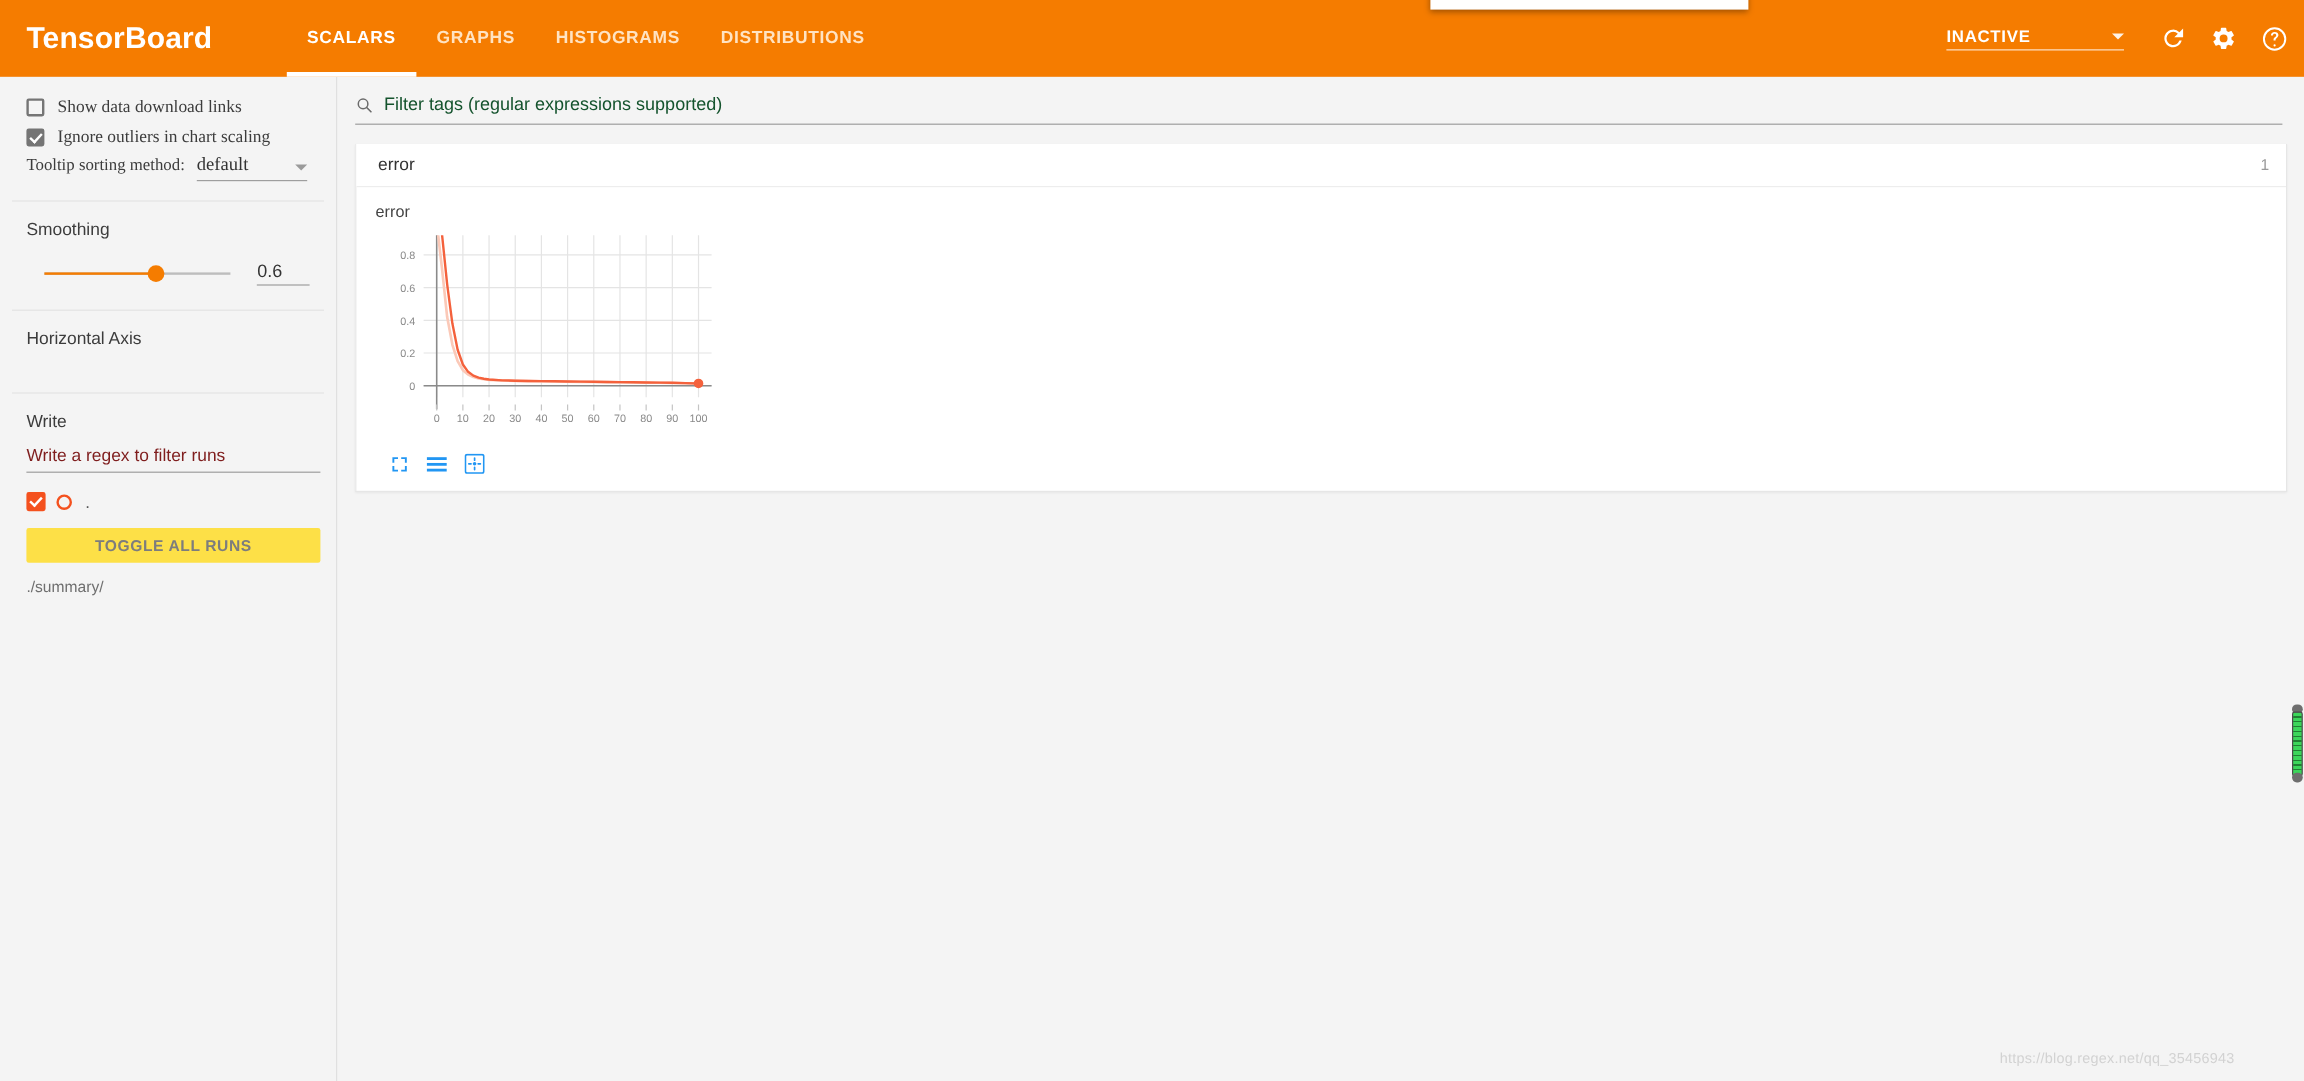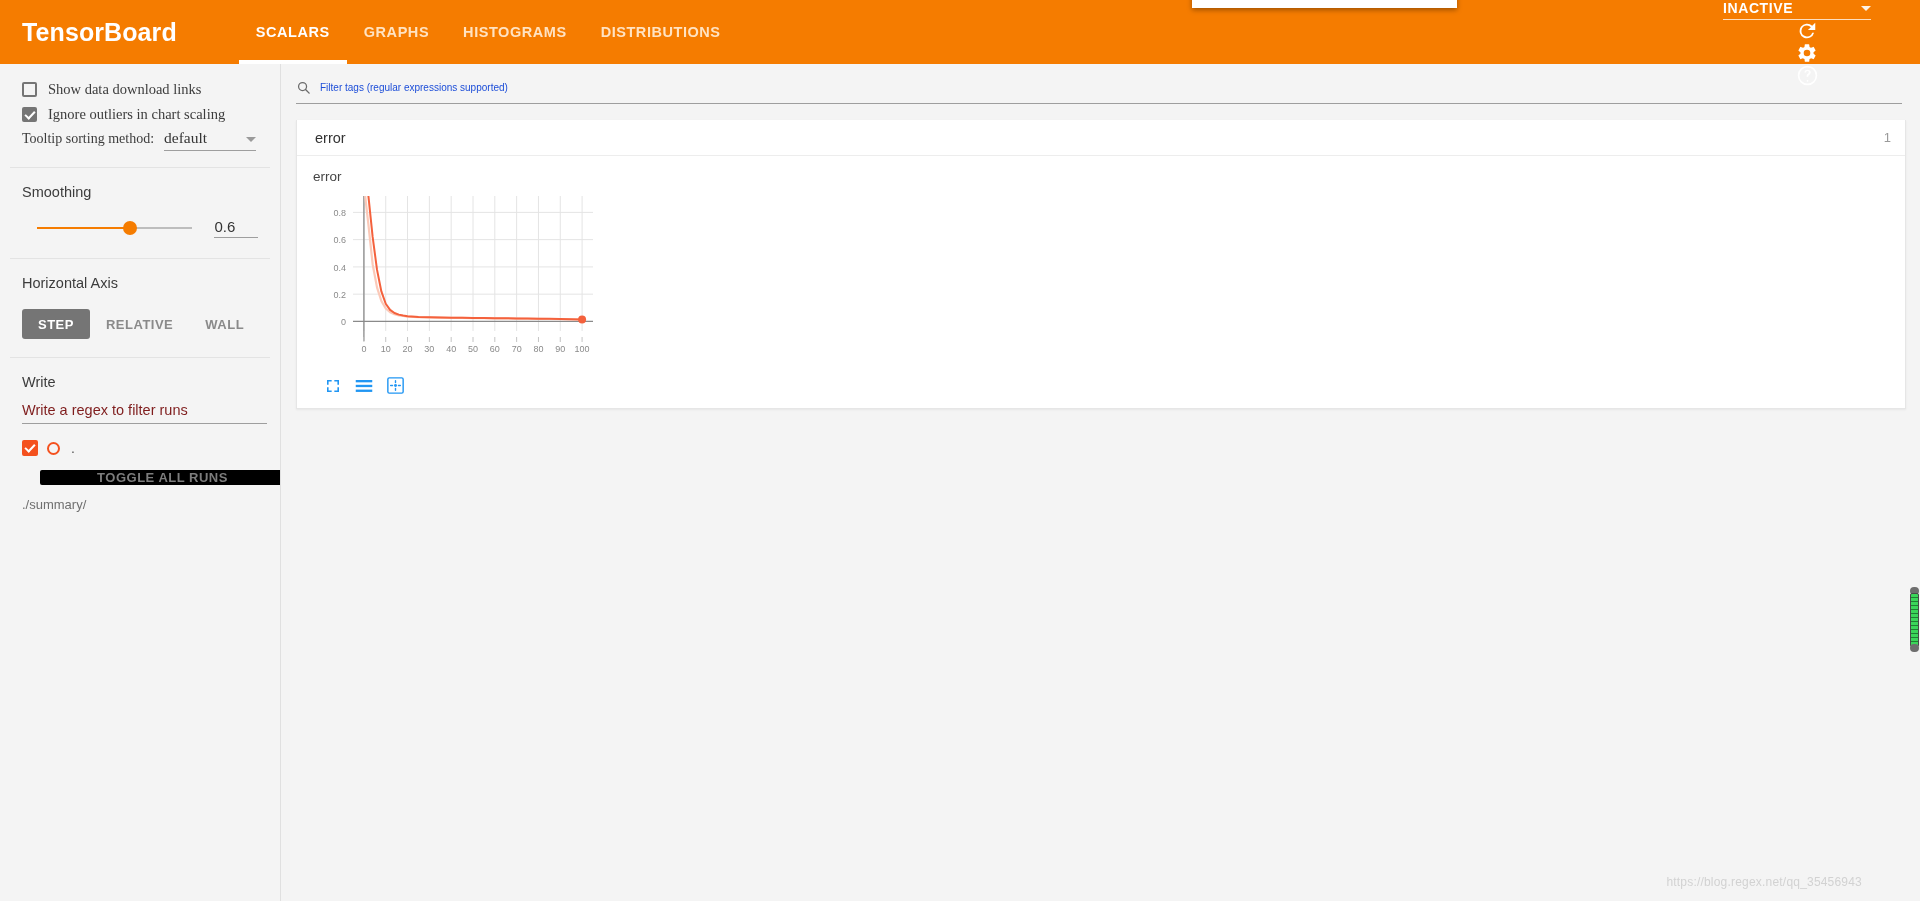--- a/index.html
+++ b/index.html
@@ -42,22 +42,22 @@
     white-space: nowrap;
   }
   .tab.active { color: #ffffff; }
   .tab.active::after {
     content: "";
     position: absolute; left: 0; right: 0; bottom: 0;
     height: 4px; background: #ffffff;
   }
 
   .appbar-right {
-    position: absolute; right: 29px; top: 0;
-    height: 64px; display: flex; align-items: center; gap: 0; flex-direction: column;
+    position: absolute; right: 4px; top: 0;
+    height: 64px; display: flex; align-items: center; gap: 0;
   }
   .runselect {
     position: relative;
     width: 148px;
     margin-right: 20px;
     padding-bottom: 3px;
     border-bottom: 1px solid rgba(255,255,255,.75);
     display: flex; align-items: center; justify-content: space-between;
     cursor: pointer;
   }
@@ -218,28 +218,27 @@
   }
   .run-circle {
     width: 13px; height: 13px; border-radius: 50%;
     border: 2px solid #f4511e;
     margin-right: 11px; flex: none;
   }
   .run-name { font-size: 14px; color: #555; }
 
   .toggle-all {
     margin-top: 12px;
-    width: 245px; height: 15px;
-    background: #000000;
+    width: 245px; height: 29px;
+    background: #fde047;
     display: flex; align-items: center; justify-content: center;
     font-size: 13px; font-weight: bold; letter-spacing: .5px;
     color: #7d7d7d;
     cursor: pointer;
     border-radius: 2px;
-    margin-left: 18px;
   }
   .summary-path {
     margin-top: 12px;
     font-size: 13px;
     color: #6f6f6f;
   }
 
   
   .main {
     position: absolute;
@@ -249,21 +248,21 @@
     overflow: hidden;
   }
   .filterbar {
     display: flex; align-items: center;
     margin: 14px 18px 0 14px;
     border-bottom: 1px solid #9e9e9e;
     padding-bottom: 6px;
     height: 26px;
   }
   .filterbar .q { margin-right: 9px; display: flex; align-items: center; }
-  .filter-placeholder { font-size: 10px; color: #1d4ed8; }
+  .filter-placeholder { font-size: 15px; color: #14532d; }
 
   .card {
     margin: 16px 14px 0 14px;
     background: #ffffff;
     border: 1px solid #e6e6e6;
     border-top: none;
     box-shadow: 0 1px 2px rgba(0,0,0,.06);
   }
   .card-header {
     height: 36px;
@@ -396,31 +395,20 @@
         <div class="thumb"></div>
       </div>
       <div class="smooth-val">0.6</div>
     </div>
   </div>
 
   <div class="sb-divider"></div>
 
   <div class="sb-section" style="padding-top:16px;padding-bottom:18px;">
     <div class="sb-title">Horizontal Axis</div>
-    <div class="btngroup">
-      <div class="tbtn active">
-          <span>STEP</span>
-        </div>
-      <div class="tbtn">
-          <span>RELATIVE</span>
-        </div>
-      <div class="tbtn">
-          <span>WALL</span>
-        </div>
-    </div>
   </div>
 
   <div class="sb-divider"></div>
 
   <div class="sb-section" style="padding-top:16px;">
     <div class="sb-title" style="margin-bottom:8px;">Write</div>
     <div class="regex-input">Write a regex to filter runs</div>
 
     <div class="runrow">
       <span class="run-chk"></span>

